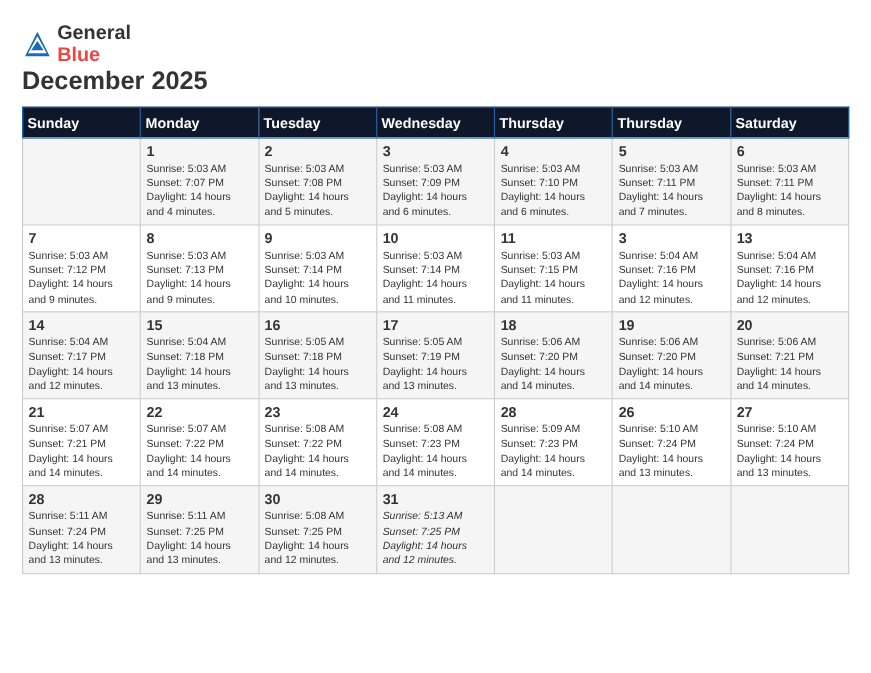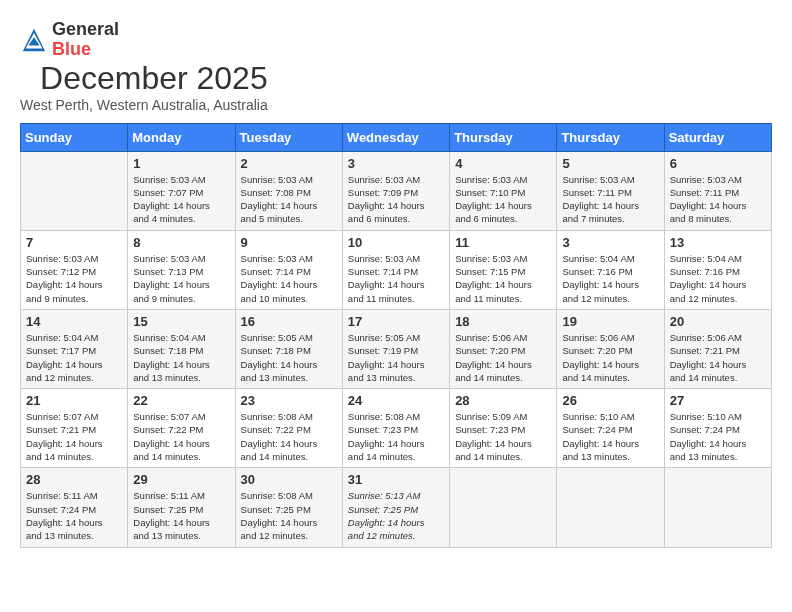--- a/index.html
+++ b/index.html
@@ -30,35 +30,35 @@
     .logo-blue { color: #ef4444; }
     .logo-icon {
       width: 28px;
       height: 28px;
       margin-right: 4px;
     }
     .title-area {
       text-align: right;
     }
     .month-title {
-      font-size: 32px;
-      font-weight: normal;
+      font-size: 23px;
+      font-weight: bold;
       color: #333;
     }
     .subtitle {
       font-size: 14px;
       color: #555;
     }
     .calendar {
       width: 100%;
       border-collapse: collapse;
       border: 1px solid #ccc;
     }
     .calendar th {
-      background-color: #3b82f6;
+      background-color: #0f172a;
       color: #fff;
       font-size: 13px;
       font-weight: bold;
       padding: 6px 4px;
       text-align: left;
       border: 1px solid #2060a8;
     }
     .calendar td {
       vertical-align: top;
       border: 1px solid #ccc;
@@ -98,21 +98,20 @@
       <polygon points="20,10 32,32 8,32" fill="#fff"></polygon>
       <polygon points="20,16 28,28 12,28" fill="#1a6bb5"></polygon>
     </svg>
     <div class="logo-text">
       <span class="logo-general">General</span><br>
       <span class="logo-blue">Blue</span>
     </div>
   </div>
   <div class="title-area">
     <div class="month-title">December 2025</div>
-    <div class="subtitle">West Perth, Western Australia, Australia</div>
   </div>
 </div>
 
 <table class="calendar">
   <thead>
     <tr id="weekday-header">
     <th>Sunday</th>
         <th>Monday</th>
         <th>Tuesday</th>
         <th>Wednesday</th>

